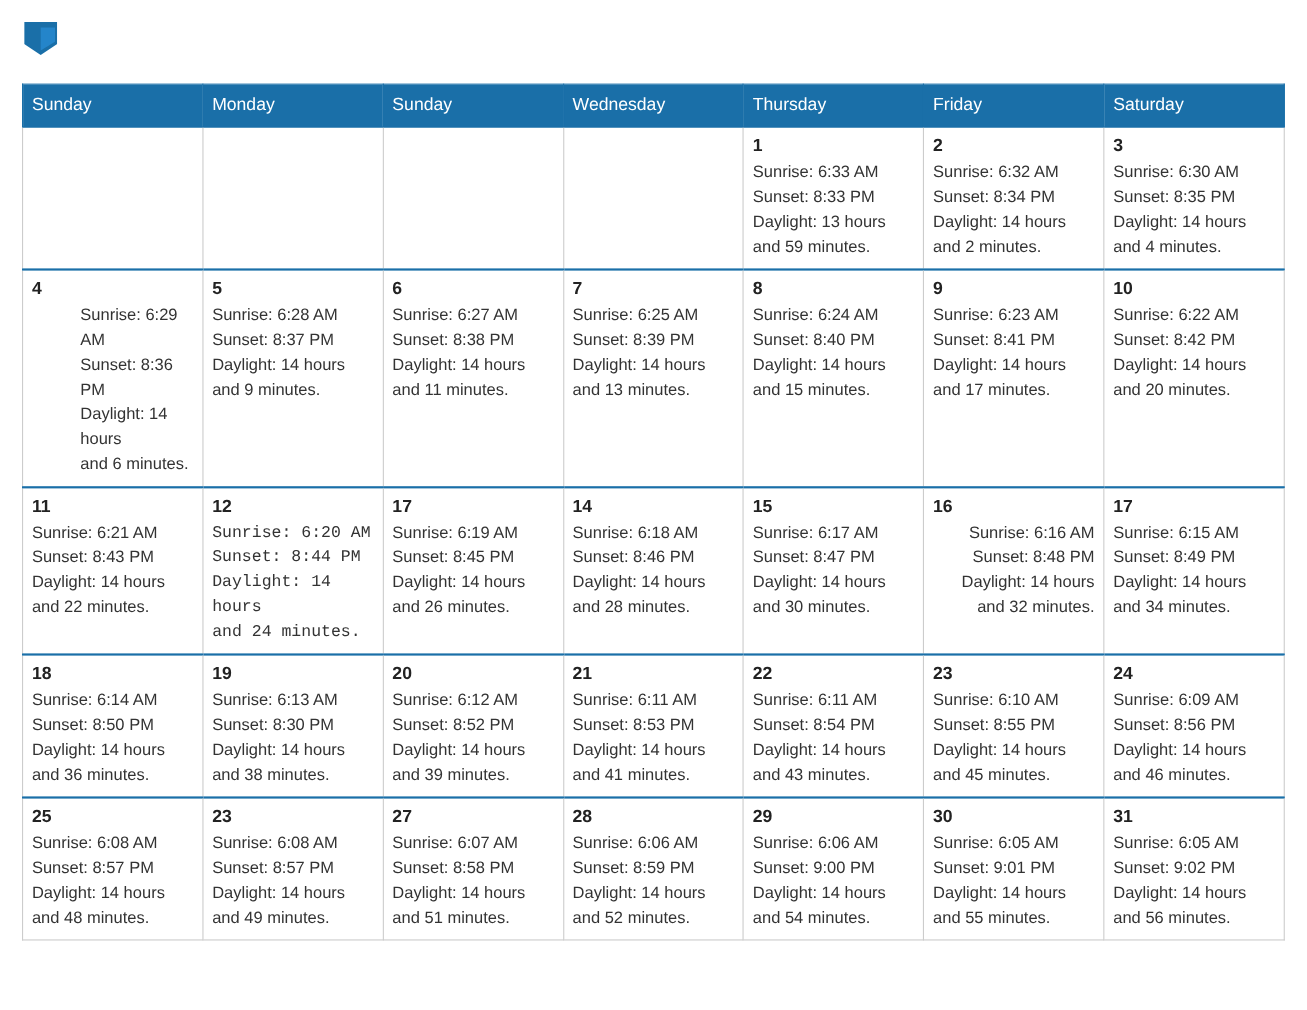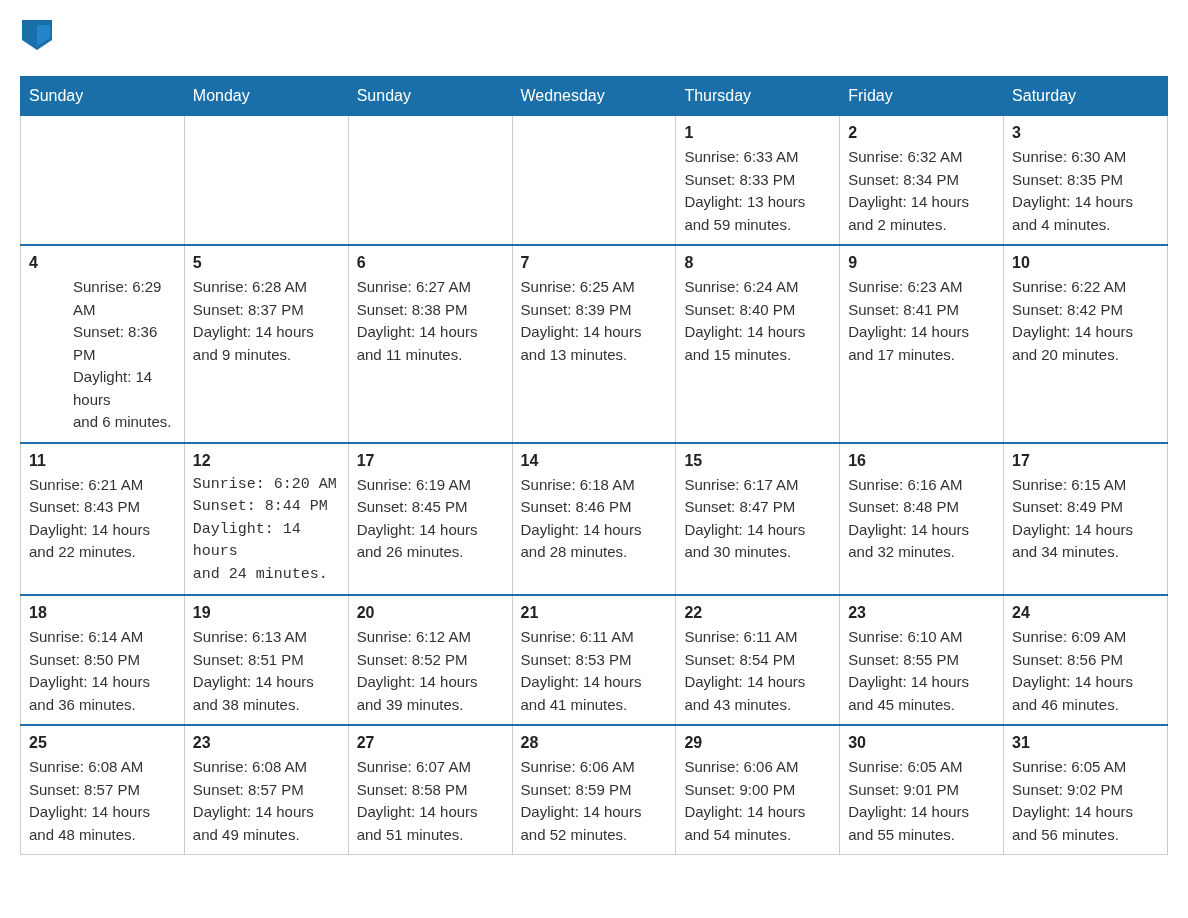--- a/index.html
+++ b/index.html
@@ -231,21 +231,21 @@
         </td>
         <td>
           <div class="day-number">15</div>
           <div class="day-info" style="white-space: pre-line;">Sunrise: 6:17 AM
 Sunset: 8:47 PM
 Daylight: 14 hours
 and 30 minutes.</div>
         </td>
         <td>
           <div class="day-number">16</div>
-          <div class="day-info" style="white-space: pre-line;">Sunrise: 6:16 AM
+          <div class="day-info" style="white-space: pre-line; text-align: right;">Sunrise: 6:16 AM
 Sunset: 8:48 PM
 Daylight: 14 hours
 and 32 minutes.</div>
         </td>
         <td>
           <div class="day-number">17</div>
           <div class="day-info" style="white-space: pre-line;">Sunrise: 6:15 AM
 Sunset: 8:49 PM
 Daylight: 14 hours
 and 34 minutes.</div>
@@ -255,21 +255,21 @@
         <td>
           <div class="day-number">18</div>
           <div class="day-info" style="white-space: pre-line;">Sunrise: 6:14 AM
 Sunset: 8:50 PM
 Daylight: 14 hours
 and 36 minutes.</div>
         </td>
         <td>
           <div class="day-number">19</div>
           <div class="day-info" style="white-space: pre-line;">Sunrise: 6:13 AM
-Sunset: 8:51 PM
+Sunset: 8:30 PM
 Daylight: 14 hours
 and 38 minutes.</div>
         </td>
         <td>
           <div class="day-number">20</div>
           <div class="day-info" style="white-space: pre-line;">Sunrise: 6:12 AM
 Sunset: 8:52 PM
 Daylight: 14 hours
 and 39 minutes.</div>
         </td>

